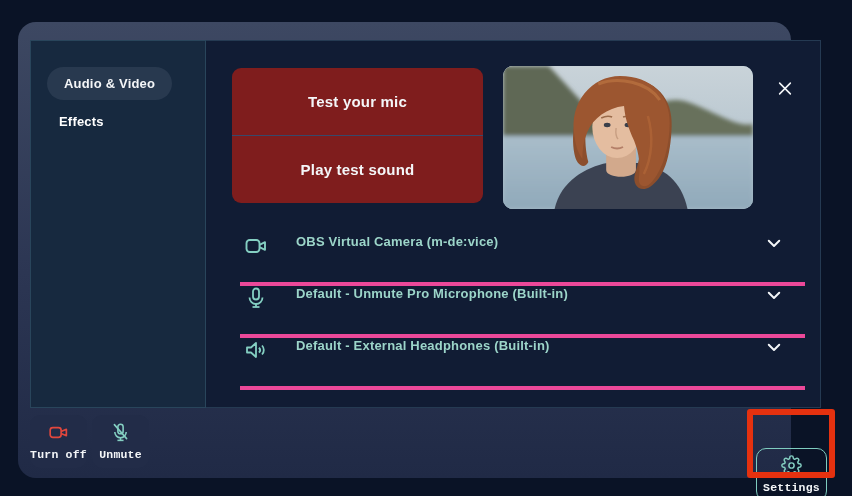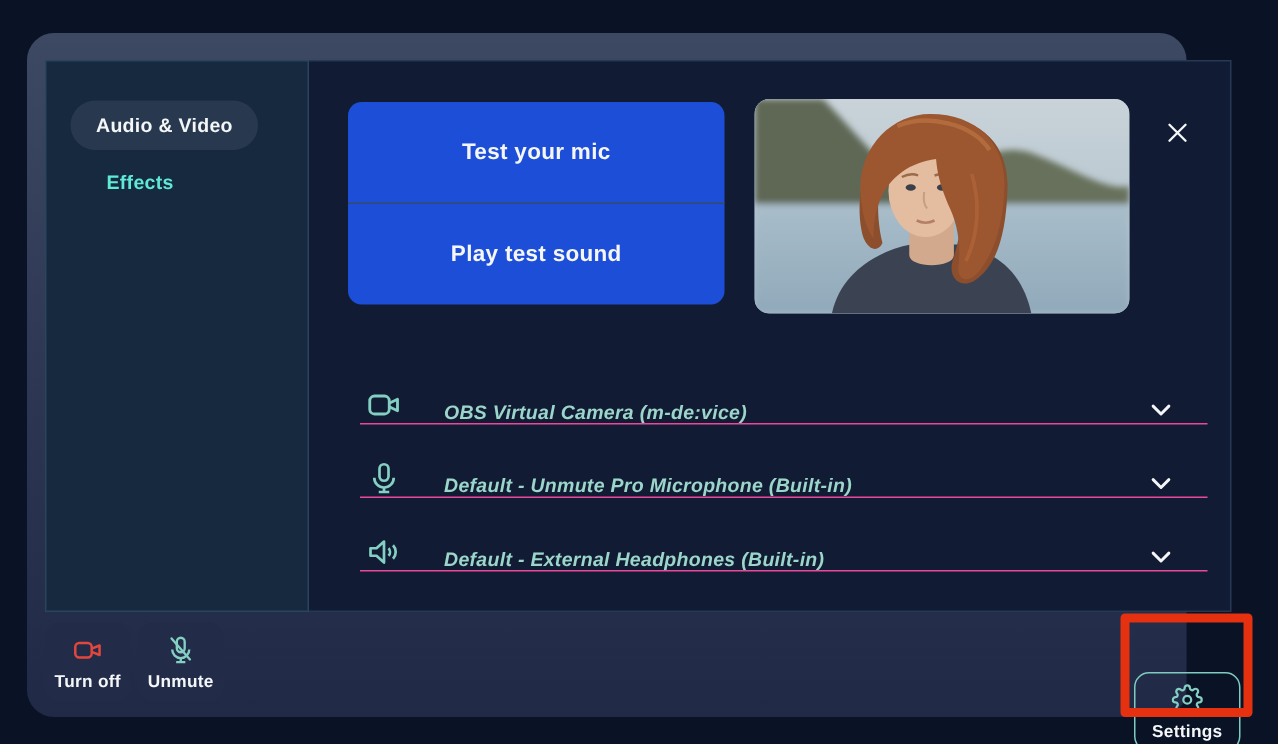--- a/index.html
+++ b/index.html
@@ -24,60 +24,60 @@
     left:188px;top:18px;width:615px;height:368px;
     background:#111c34;border-left:none;
   }
   .pill{
     position:absolute;left:16px;top:26px;
     background:#28394f;border-radius:17px;
     padding:9px 17px;color:#f4f6f8;font-size:13px;font-weight:700;
     letter-spacing:.2px;cursor:pointer;
   }
   .side-item{
-    position:absolute;left:40px;top:73px;color:#5eead4;
+    position:absolute;left:28px;top:73px;color:#ffffff;
     font-size:13px;font-weight:700;letter-spacing:.2px;cursor:pointer;
   }
   .test-box{
     position:absolute;left:26px;top:27px;width:251px;height:135px;
-    background:#1d4ed8;border-radius:9px;display:flex;flex-direction:column;
+    background:#7f1d1d;border-radius:9px;display:flex;flex-direction:column;
   }
   .test-btn{
     flex:1;display:flex;align-items:center;justify-content:center;
     color:#f4f6f8;font-size:15px;font-weight:700;letter-spacing:.2px;cursor:pointer;
     background:none;border:none;font-family:inherit;
   }
   .test-btn:first-child{border-bottom:1px solid #36496b;}
   .preview{
     position:absolute;left:297px;top:25px;width:250px;height:143px;
     border-radius:10px;overflow:hidden;background:#9db4c4;
   }
   .preview svg{display:block;width:100%;height:100%;}
   .close-btn{
     position:absolute;left:566px;top:34px;width:26px;height:26px;
     display:flex;align-items:center;justify-content:center;cursor:pointer;
     background:none;border:none;color:#f4f6f8;
   }
   .device-list{position:absolute;left:34px;top:193px;width:565px;}
   .device-row{
-    height:48px;display:flex;align-items:flex-end;
-    border-bottom:1px solid #ec4899;cursor:pointer;font-style:italic;
+    height:48px;display:flex;align-items:flex-start;
+    border-bottom:4px solid #ec4899;cursor:pointer;
   }
   .device-row .dicon{width:24px;height:24px;margin-left:4px;color:#84cfc2;flex:none;}
   .device-row .dlabel{
     margin-left:28px;color:#9cd5c9;font-size:13px;font-weight:600;letter-spacing:.2px;
     flex:1;white-space:nowrap;overflow:hidden;
   }
   .device-row .chev{width:18px;height:18px;color:#f4f6f8;margin-right:22px;flex:none;}
   
   .toolbar-btn{
     position:absolute;box-sizing:border-box;border-radius:10px;
     display:flex;flex-direction:column;align-items:center;justify-content:center;
     gap:5px;background:#222c48;border:none;cursor:pointer;
-    color:#f4f6f8;font-family:Liberation Sans, sans-serif;padding:0;
+    color:#f4f6f8;font-family:Liberation Mono, monospace;padding:0;
   }
   .toolbar-btn .ticon{width:21px;height:21px;color:#84cfc2;}
   .toolbar-btn .tlabel{font-size:11.5px;font-weight:700;color:#f4f6f8;letter-spacing:.2px;}
   .tb-red .ticon{color:#e2473d;}
   .btn-turnoff{left:12px;top:393px;width:57px;height:53px;}
   .btn-unmute{left:74px;top:393px;width:57px;height:53px;}
   .btn-share{left:134px;top:393px;width:57px;height:53px;}
   .btn-background{left:654px;top:395px;width:86px;height:52px;}
   .btn-settings{
     left:738px;top:393px;width:71px;height:53px;

